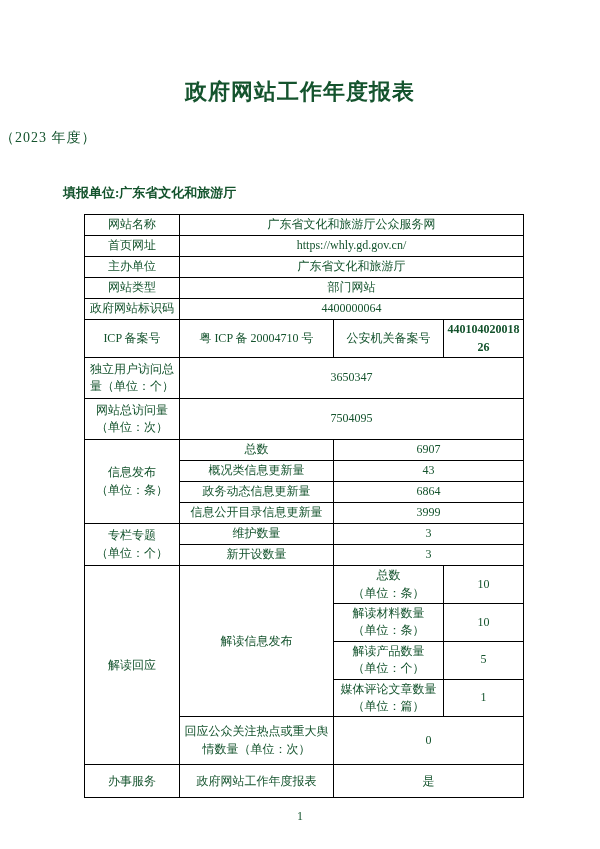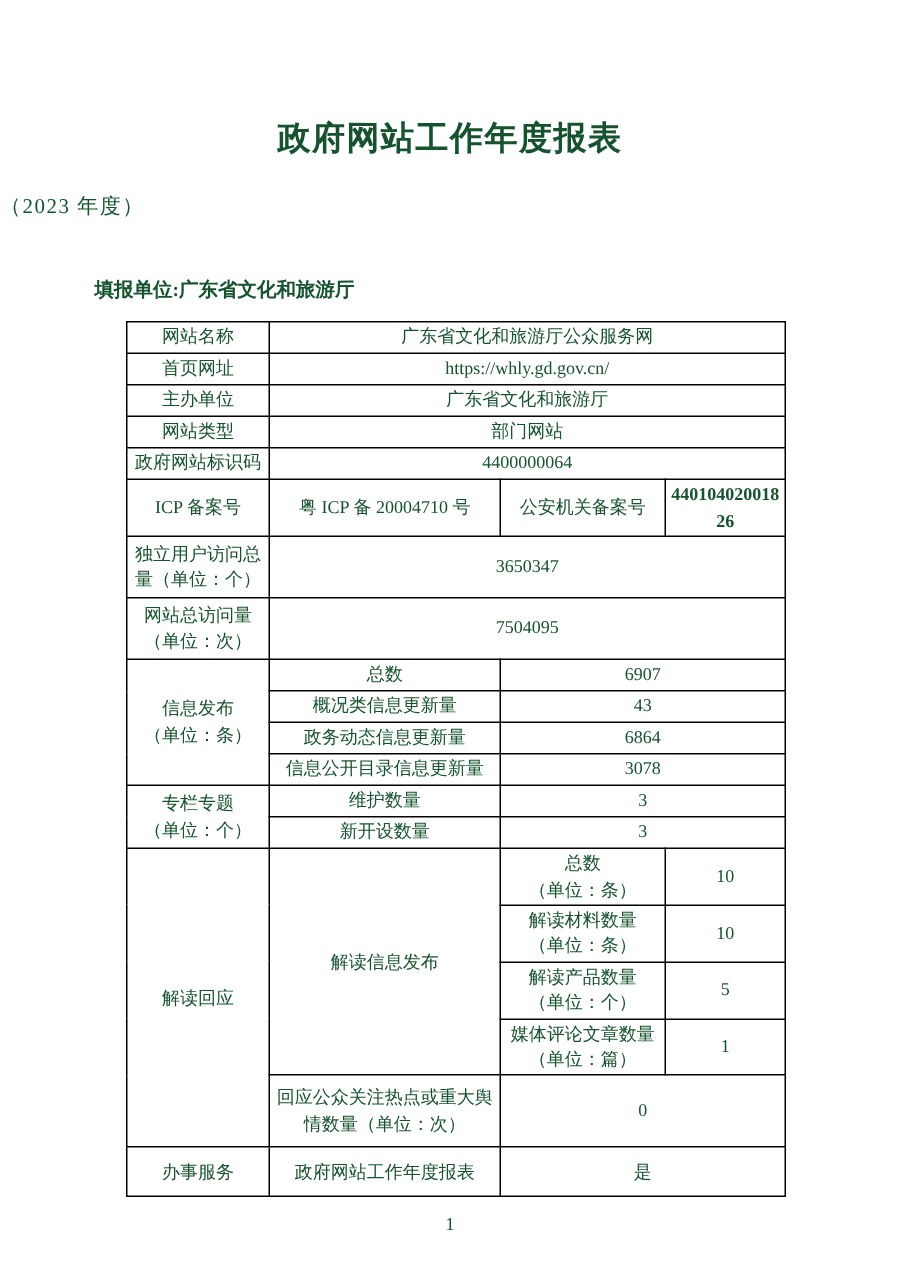--- a/index.html
+++ b/index.html
@@ -130,21 +130,21 @@
       <tr class="rh-i">
         <td>概况类信息更新量</td>
         <td colspan="2">43</td>
       </tr>
       <tr class="rh-i">
         <td>政务动态信息更新量</td>
         <td colspan="2">6864</td>
       </tr>
       <tr class="rh-i">
         <td>信息公开目录信息更新量</td>
-        <td colspan="2">3078</td>
+        <td colspan="2">3999</td>
       </tr>
 
       <tr class="rh-i">
         <td rowspan="2">专栏专题
 （单位：个）</td>
         <td>维护数量</td>
         <td colspan="2">3</td>
       </tr>
       <tr class="rh-i">
         <td>新开设数量</td>

